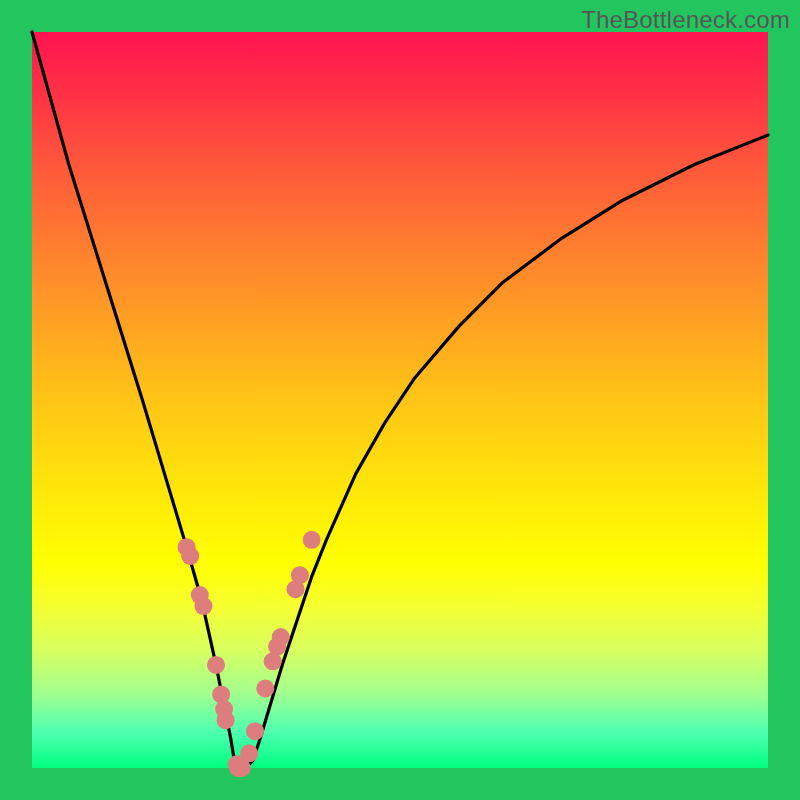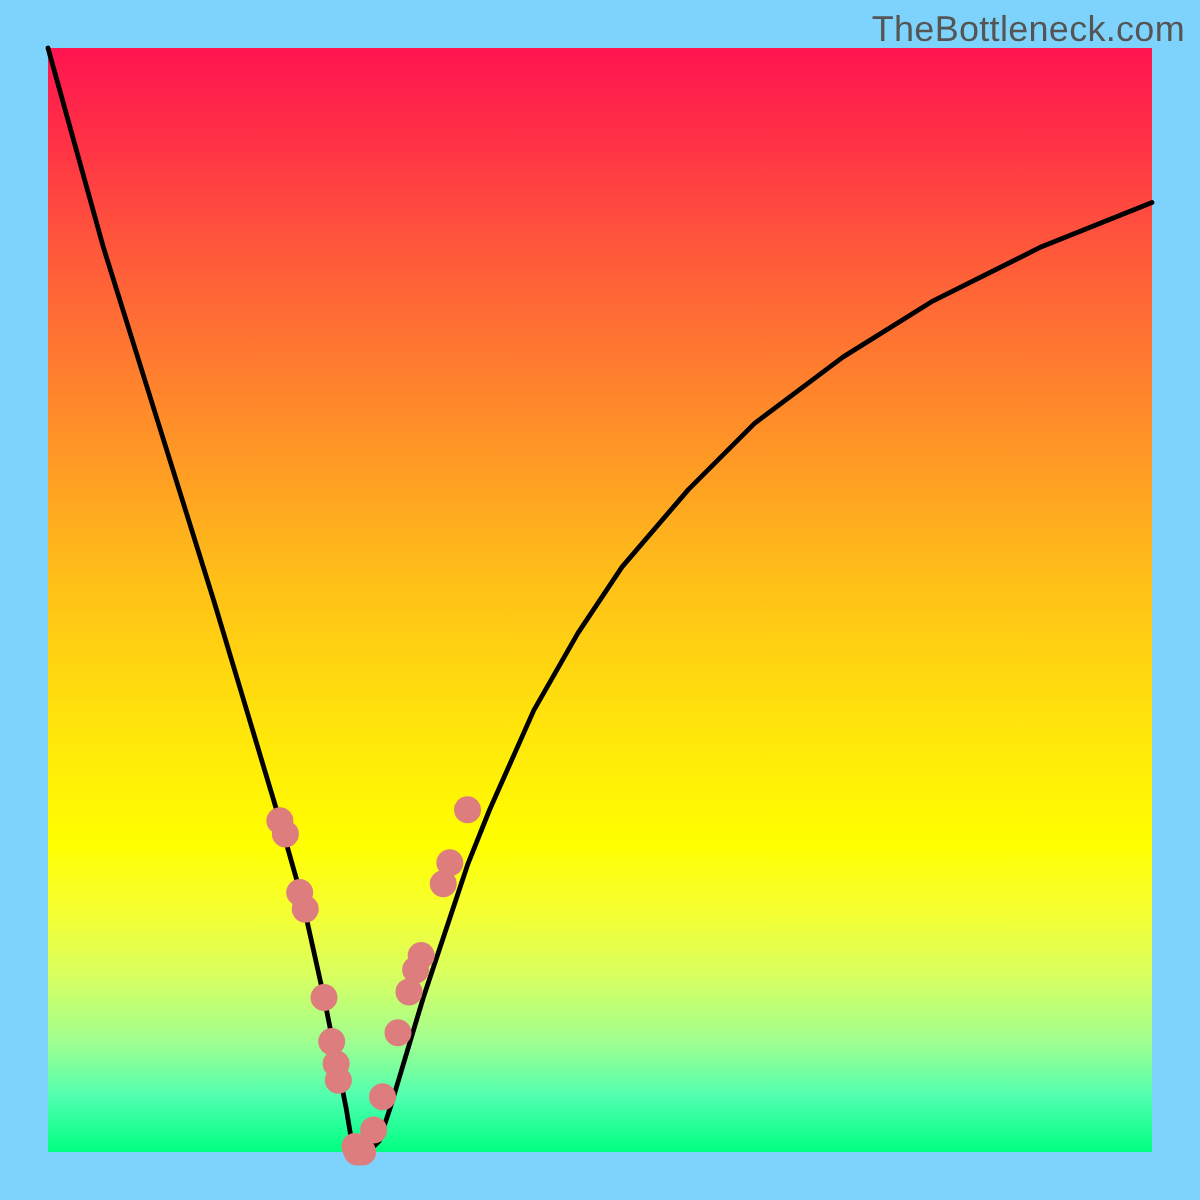--- a/index.html
+++ b/index.html
@@ -8,21 +8,21 @@
     width: 800px;
     height: 800px;
     overflow: hidden;
     background: #000;
     font-family: Arial, Helvetica, sans-serif;
   }
   .frame {
     position: relative;
     width: 800px;
     height: 800px;
-    background: #7dd3fc;
+    background: #22c55e;
   }
   .plot-area {
     position: absolute;
     left: 32px;
     top: 32px;
     width: 736px;
     height: 736px;
     background: linear-gradient(
       to bottom,
       #ff1450 0%,

